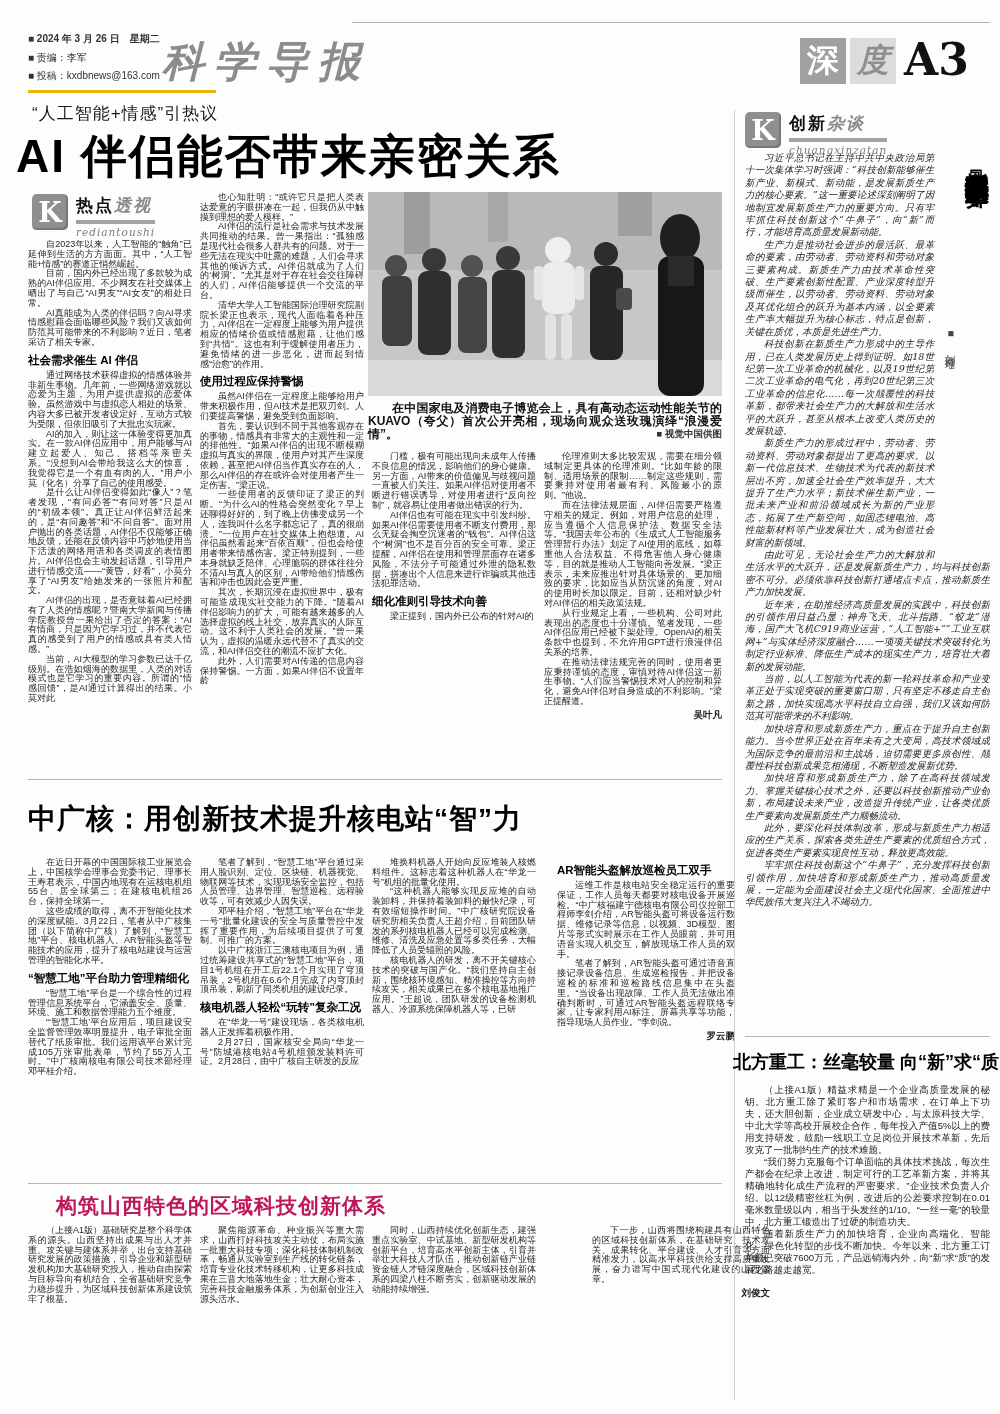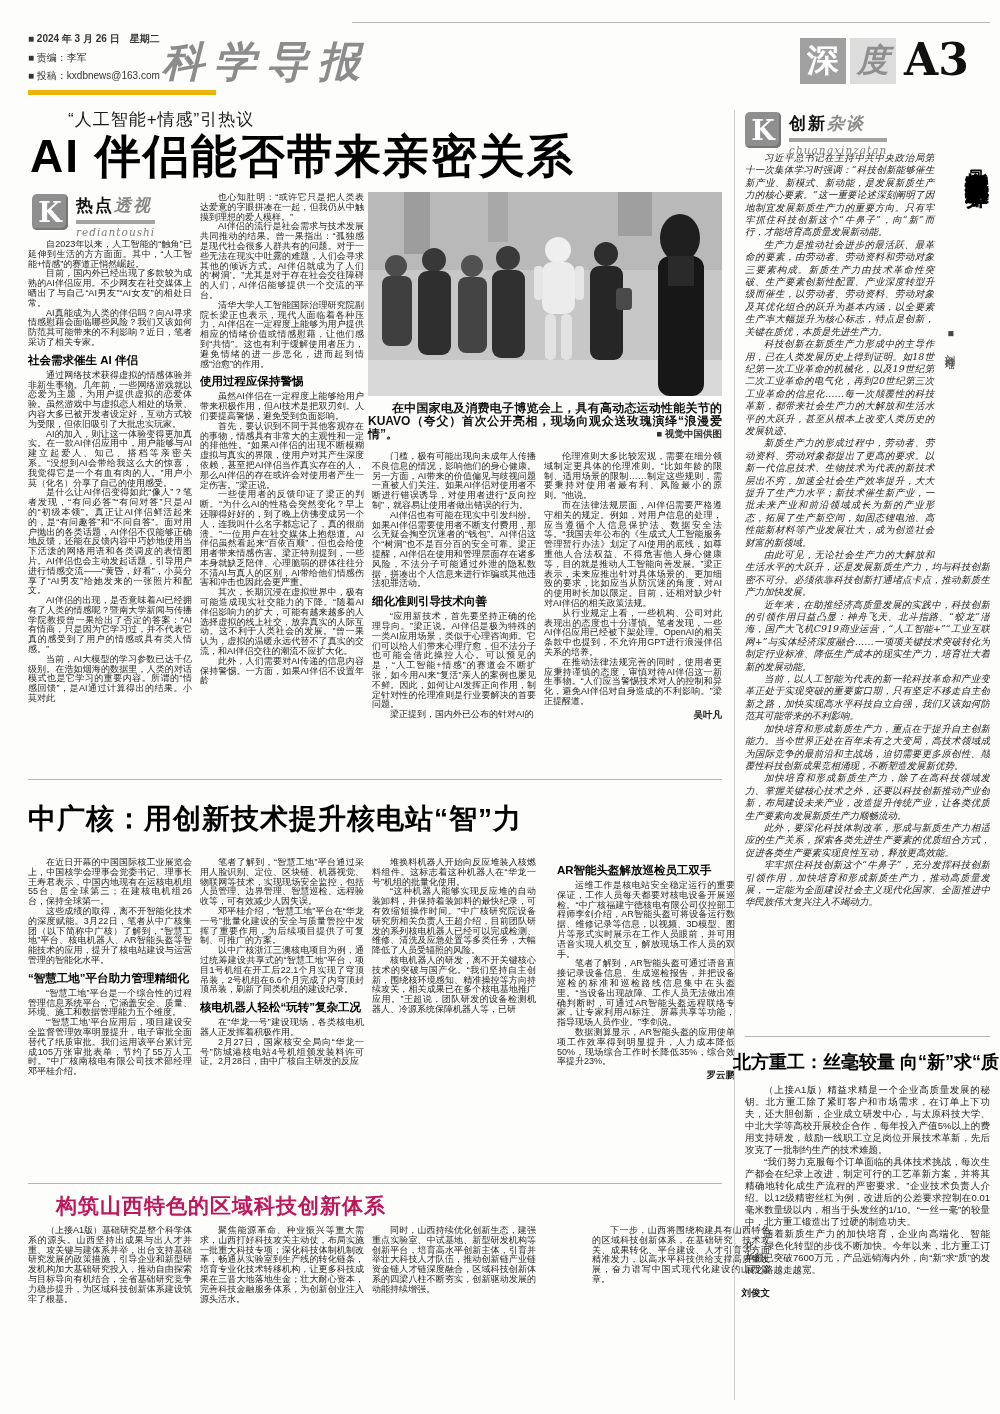--- a/index.html
+++ b/index.html
@@ -2,21 +2,21 @@
 <html><head>
 <meta charset="utf-8">
 <style>
   html,body{margin:0;padding:0;background:#e8e8e8;}
   .page{position:relative;width:1000px;height:1414px;margin:0 auto;background:#fdfdfc;
         font-family:"Liberation Sans",sans-serif;color:#222;overflow:hidden;}
   .rule-h{position:absolute;height:1px;background:#b5b5b5;}
   .rule-v{position:absolute;width:1px;background:#cfcfcf;}
 
   
-  .dateblock{position:absolute;left:28px;top:30px;width:188px;font-size:10px;line-height:1.85;color:#333;border-bottom:5px solid #eab308;padding-bottom:4px;}
+  .dateblock{position:absolute;left:28px;top:30px;width:188px;font-size:10px;line-height:1.85;color:#333;border-bottom:3px solid #eab308;padding-bottom:4px;}
   .dateblock .d1{font-weight:bold;}
   .masthead{position:absolute;left:162px;top:34px;font-family:"DejaVu Serif",serif;font-style:italic;font-weight:bold;
             font-size:42px;color:#8c8c8c;letter-spacing:10px;}
   .badge{position:absolute;width:46px;height:46px;display:flex;align-items:center;justify-content:center;
          font-weight:bold;font-size:32px;}
   .badge.dark{background:#a0a0a0;color:#fff;}
   .badge.light{background:#dcdcdc;color:#8f8f8f;font-family:"DejaVu Serif",serif;font-style:italic;}
   .pageno{position:absolute;font-family:"DejaVu Serif",serif;font-weight:bold;font-size:44px;color:#111;}
 
   
@@ -75,22 +75,22 @@
     <div>■ 责编：李军</div>
     <div>■ 投稿：kxdbnews@163.com</div>
   </div>
 
   <div class="masthead">科学导报</div>
 
   <div class="badge dark" style="left:800px;top:38px;">深</div>
   <div class="badge light" style="left:850px;top:38px;">度</div>
   <div class="pageno" style="left:904px;top:34px;">A3</div>
 
-  <div class="kicker" style="left:32px;top:108px;margin-left:36px;">“人工智能+情感”引热议</div>
-  <div class="headline-main" style="left:30px;top:126px;">AI 伴侣能否带来亲密关系</div>
+  <div class="kicker" style="left:32px;top:102px;">“人工智能+情感”引热议</div>
+  <div class="headline-main" style="left:16px;top:126px;">AI 伴侣能否带来亲密关系</div>
 
   <div class="brand" style="left:32px;top:194px;">
     <div class="kbox">K</div>
     <div class="tcol">
       <div class="trow">
         <span class="t-bold">热点</span><span class="t-light">透视</span>
       </div>
       <div class="pinyin">rediantoushi</div>
     </div>
   </div>
@@ -151,21 +151,20 @@
       <div class="blk-p">虽然AI伴侣在一定程度上能够给用户带来积极作用，但AI技术是把双刃剑。人们要提高警惕，避免受到负面影响。</div>
       <div class="blk-p">首先，要认识到不同于其他客观存在的事物，情感具有非常大的主观性和一定的排他性。“如果AI伴侣的出现不断模糊虚拟与真实的界限，使用户对其产生深度依赖，甚至把AI伴侣当作真实存在的人，那么AI伴侣的存在或许会对使用者产生一定伤害。”梁正说。</div>
       <div class="blk-p">一些使用者的反馈印证了梁正的判断。“为什么AI的性格会突然变化？早上还聊得好好的，到了晚上仿佛变成另一个人，连我叫什么名字都忘记了，真的很崩溃。”一位用户在社交媒体上抱怨道。AI伴侣虽然看起来“百依百顺”，但也会给使用者带来情感伤害。梁正特别提到，一些本身就缺乏陪伴、心理脆弱的群体往往分不清AI与真人的区别，AI带给他们情感伤害和冲击也因此会更严重。</div>
       <div class="blk-p">其次，长期沉浸在虚拟世界中，极有可能造成现实社交能力的下降。“随着AI伴侣影响力的扩大，可能有越来越多的人选择虚拟的线上社交，放弃真实的人际互动。这不利于人类社会的发展。”曾一果认为，虚拟的温暖永远代替不了真实的交流，和AI伴侣交往的潮流不应扩大化。</div>
       <div class="blk-p">此外，人们需要对AI传递的信息内容保持警惕。一方面，如果AI伴侣不设置年龄</div>
     </div>
   <div class="col" style="left:372px;top:452px;width:164px;height:318px;">
       <div class="blk-p">门槛，极有可能出现向未成年人传播不良信息的情况，影响他们的身心健康。另一方面，AI带来的价值偏见与歧视问题一直被人们关注。如果AI伴侣对使用者不断进行错误诱导，对使用者进行“反向控制”，就容易让使用者做出错误的行为。</div>
       <div class="blk-p">AI伴侣也有可能在现实中引发纠纷。如果AI伴侣需要使用者不断支付费用，那么无疑会掏空沉迷者的“钱包”。AI伴侣这个“树洞”也不是百分百的安全可靠。梁正提醒，AI伴侣在使用和管理层面存在诸多风险，不法分子可能通过外泄的隐私数据，拼凑出个人信息来进行诈骗或其他违法犯罪活动。</div>
       <div class="blk-h">细化准则引导技术向善</div>
-      <div class="blk-p">“应用新技术，首先要坚持正确的伦理导向。”梁正说。AI伴侣是极为特殊的一类AI应用场景，类似于心理咨询师。它们可以给人们带来心理疗愈，但不法分子也可能会借此操控人心。可以预见的是，“人工智能+情感”的赛道会不断扩张，如今用AI来“复活”亲人的案例也屡见不鲜。因此，如何让AI发挥正向作用，制定针对性的伦理准则是行业要解决的首要问题。</div>
       <div class="blk-p">梁正提到，国内外已公布的针对AI的</div>
     </div>
   <div class="col" style="left:544px;top:452px;width:178px;height:318px;">
       <div class="blk-p">伦理准则大多比较宏观，需要在细分领域制定更具体的伦理准则。“比如年龄的限制、适用场景的限制……制定这些规则，需要秉持对使用者最有利、风险最小的原则。”他说。</div>
       <div class="blk-p">而在法律法规层面，AI伴侣需要严格遵守相关的规定。例如，对用户信息的处理，应当遵循个人信息保护法、数据安全法等。“我国去年公布的《生成式人工智能服务管理暂行办法》划定了AI使用的底线，如尊重他人合法权益、不得危害他人身心健康等，目的就是推动人工智能向善发展。”梁正表示，未来应推出针对具体场景的、更加细致的要求，比如应当从防沉迷的角度，对AI的使用时长加以限定。目前，还相对缺少针对AI伴侣的相关政策法规。</div>
       <div class="blk-p">从行业规定上看，一些机构、公司对此表现出的态度也十分谨慎。笔者发现，一些AI伴侣应用已经被下架处理。OpenAI的相关条款中也提到，不允许用GPT进行浪漫伴侣关系的培养。</div>
       <div class="blk-p">在推动法律法规完善的同时，使用者更应秉持谨慎的态度，审慎对待AI伴侣这一新生事物。“人们应当警惕技术对人的控制和异化，避免AI伴侣对自身造成的不利影响。”梁正提醒道。</div>
       <div class="blk-author">吴叶凡</div>
     </div>
 
@@ -189,21 +188,20 @@
     </div>
   <div class="col" style="left:372px;top:858px;width:164px;height:316px;">
       <div class="blk-p">堆换料机器人开始向反应堆装入核燃料组件。这标志着这种机器人在“华龙一号”机组的批量化使用。</div>
       <div class="blk-p">“这种机器人能够实现反应堆的自动装卸料，并保持着装卸料的最快纪录，可有效缩短操作时间。”中广核研究院设备研究所相关负责人王超介绍，目前团队研发的系列核电机器人已经可以完成检测、维修、清洗及应急处置等多类任务，大幅降低了人员受辐照的风险。</div>
       <div class="blk-p">核电机器人的研发，离不开关键核心技术的突破与国产化。“我们坚持自主创新，围绕核环境感知、精准操控等方向持续攻关，相关成果已在多个核电基地推广应用。”王超说，团队研发的设备检测机器人、冷源系统保障机器人等，已研</div>
     </div>
   <div class="col" style="left:544px;top:858px;width:178px;height:316px;margin-left:13px;">
       <div class="blk-h">AR智能头盔解放巡检员工双手</div>
       <div class="blk-p">运维工作是核电站安全稳定运行的重要保证，工作人员每天都要对核电设备开展巡检。“中广核福建宁德核电有限公司仪控部工程师李剑介绍，AR智能头盔可将设备运行数据、维修记录等信息，以视频、3D模型、图片等形式实时展示在工作人员眼前，并可用语音实现人机交互，解放现场工作人员的双手。</div>
       <div class="blk-p">笔者了解到，AR智能头盔可通过语音直接记录设备信息、生成巡检报告，并把设备巡检的标准和巡检路线信息集中在头盔里。“当设备出现故障、工作人员无法做出准确判断时，可通过AR智能头盔远程联络专家，让专家利用AI标注、屏幕共享等功能，指导现场人员作业。”李剑说。</div>
-      <div class="blk-p">数据测算显示，AR智能头盔的应用使单项工作效率得到明显提升，人力成本降低50%，现场综合工作时长降低35%，综合效率提升23%。</div>
       <div class="blk-author">罗云鹏</div>
     </div>
 
   <div class="rule-h" style="left:28px;top:1183px;width:694px;"></div>
 
   <div class="headline-3" style="left:56px;top:1192px;">构筑山西特色的区域科技创新体系</div>
   <div class="col" style="left:28px;top:1226px;width:164px;height:186px;">
       <div class="blk-p">（上接A1版）基础研究是整个科学体系的源头。山西坚持出成果与出人才并重、攻关键与建体系并举，出台支持基础研究发展的政策措施，引导企业和新型研发机构加大基础研究投入，推动自由探索与目标导向有机结合，全省基础研究竞争力稳步提升，为区域科技创新体系建设筑牢了根基。</div>
     </div>
   <div class="col" style="left:200px;top:1226px;width:164px;height:186px;">

